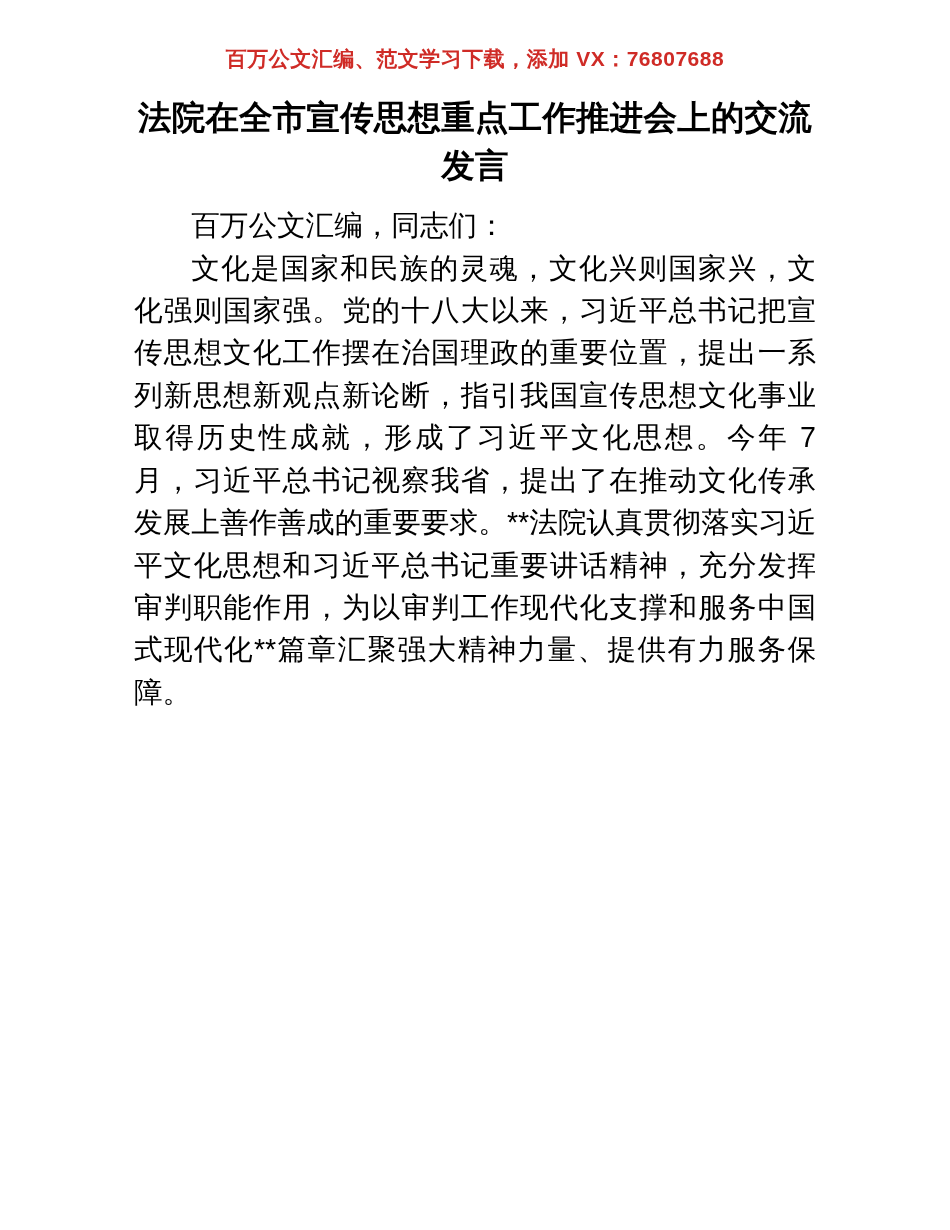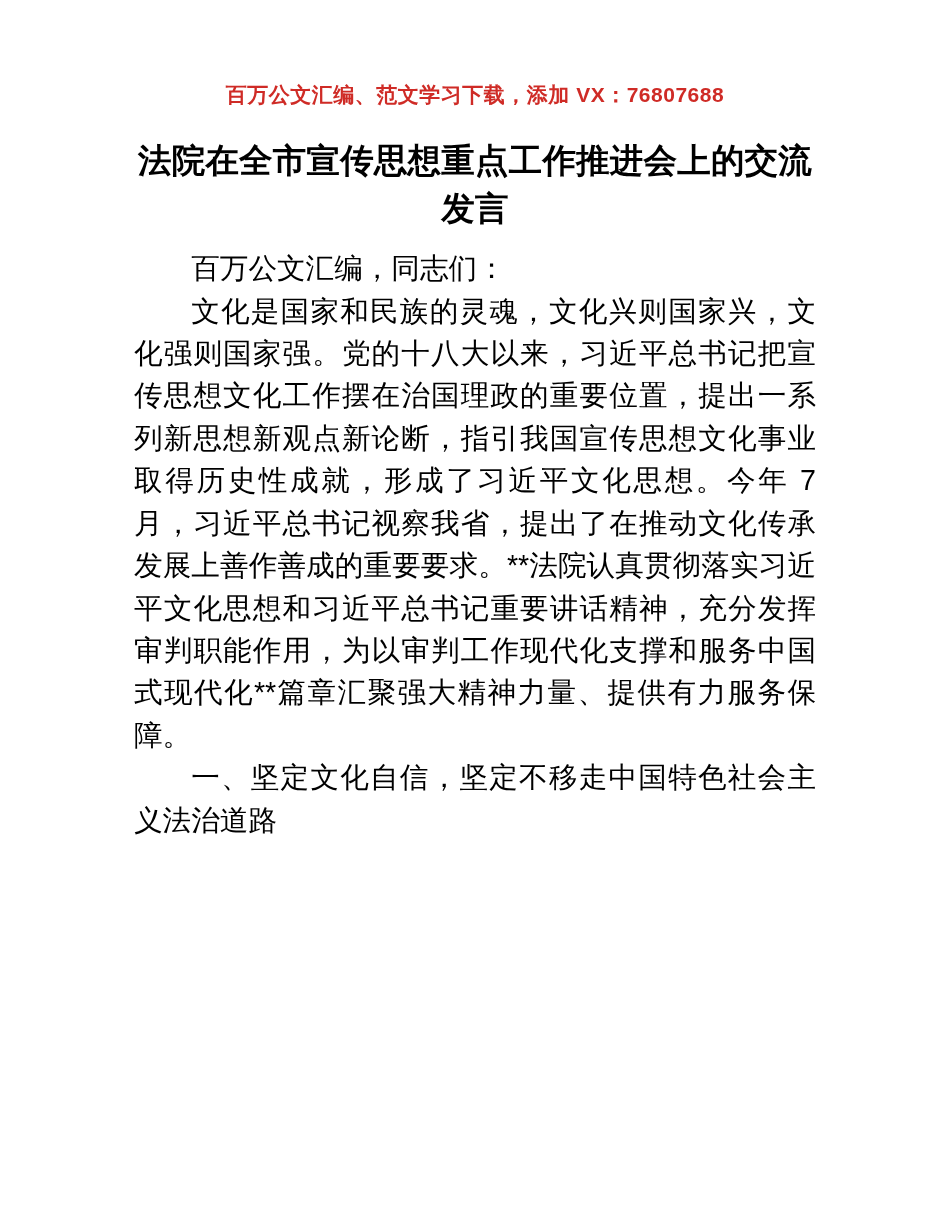--- a/index.html
+++ b/index.html
@@ -24,26 +24,25 @@
   .promo-header {
     width: 100%;
     text-align: center;
     padding-top: 46px;
     font-size: 21px;
     font-weight: bold;
     letter-spacing: 0.5px;
     line-height: 1.25;
     color: #cf2b26;
     white-space: nowrap;
-    margin-top: 36px;
   }
 
   
   .doc-body {
-    margin: 7px auto;
+    margin: 0 auto;
     width: 682px;          
     padding-top: 22px;
     box-sizing: content-box;
   }
 
   
   .doc-title {
     font-size: 33.5px;
     font-weight: bold;
     line-height: 48px;
@@ -82,17 +81,16 @@
   <div class="promo-header">百万公文汇编、范文学习下载，添加 VX：76807688</div>
 
   <div class="doc-body">
 
     <h1 class="doc-title">法院在全市宣传思想重点工作推进会上的交流发言</h1>
 
     <p class="para salutation">百万公文汇编，同志们：</p>
 
     <p class="para">文化是国家和民族的灵魂，文化兴则国家兴，文化强则国家强。党的十八大以来，习近平总书记把宣传思想文化工作摆在治国理政的重要位置，提出一系列新思想新观点新论断，指引我国宣传思想文化事业取得历史性成就，形成了习近平文化思想。今年 7 月，习近平总书记视察我省，提出了在推动文化传承发展上善作善成的重要要求。**法院认真贯彻落实习近平文化思想和习近平总书记重要讲话精神，充分发挥审判职能作用，为以审判工作现代化支撑和服务中国式现代化**篇章汇聚强大精神力量、提供有力服务保障。</p>
 
-    <p class="para section-heading">一、坚定文化自信，坚定不移走中国特色社会主义法治道路</p>
 
 
   </div>
 </div>
 
 </body></html>

